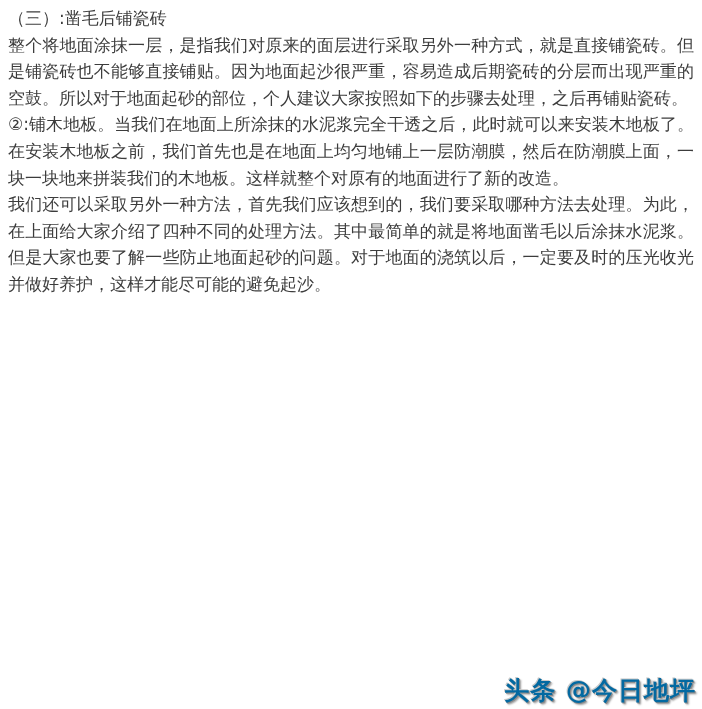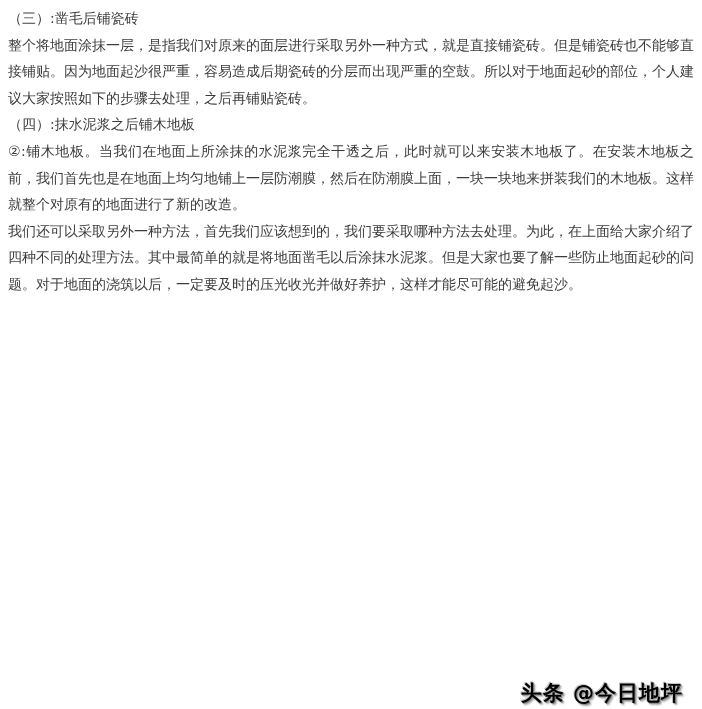--- a/index.html
+++ b/index.html
@@ -11,57 +11,56 @@
     height: 709px;
     background: #ffffff;
     overflow: hidden;
     position: relative;
     font-family: "DejaVu Sans", sans-serif;
   }
   .doc {
     box-sizing: border-box;
     width: 702px;
     padding: 5px 8px 0 8px;
-    font-size: 14px;
+    font-size: 17px;
     line-height: 26.6px;
     color: #3c3c3c;
   }
   .doc p {
     margin: 0;
     padding: 0;
     text-align: justify;
     text-justify: inter-ideograph;
     word-break: break-all;
     overflow-wrap: break-word;
   }
   .doc p.heading {
     text-align: left;
     word-break: keep-all;
   }
   .watermark {
     position: absolute;
-    right: 19px;
+    right: 6px;
     bottom: 2px;
-    font-size: 21px;
+    font-size: 25px;
     font-weight: bold;
     letter-spacing: 1px;
-    color: #000000;
+    color: #0369a1;
     text-shadow:
       -1px -1px 0 #c9c9c9,
        1px  1px 0 #8a8a8a,
        2px  2px 2px #9c9c9c,
        0 0 1px #b5b5b5;
     white-space: nowrap;
     user-select: none;
   }
 </style>
 </head>
 <body>
 
 <div class="doc">
   <p class="heading">（三）:凿毛后铺瓷砖</p>
   <p>整个将地面涂抹一层，是指我们对原来的面层进行采取另外一种方式，就是直接铺瓷砖。但是铺瓷砖也不能够直接铺贴。因为地面起沙很严重，容易造成后期瓷砖的分层而出现严重的空鼓。所以对于地面起砂的部位，个人建议大家按照如下的步骤去处理，之后再铺贴瓷砖。</p>
-  <p class="heading">（四）:抹水泥浆之后铺木地板</p>
   <p>②:铺木地板。当我们在地面上所涂抹的水泥浆完全干透之后，此时就可以来安装木地板了。在安装木地板之前，我们首先也是在地面上均匀地铺上一层防潮膜，然后在防潮膜上面，一块一块地来拼装我们的木地板。这样就整个对原有的地面进行了新的改造。</p>
   <p>我们还可以采取另外一种方法，首先我们应该想到的，我们要采取哪种方法去处理。为此，在上面给大家介绍了四种不同的处理方法。其中最简单的就是将地面凿毛以后涂抹水泥浆。但是大家也要了解一些防止地面起砂的问题。对于地面的浇筑以后，一定要及时的压光收光并做好养护，这样才能尽可能的避免起沙。</p>
 </div>
 
 <div class="watermark">头条 @今日地坪</div>
 
 </body></html>

